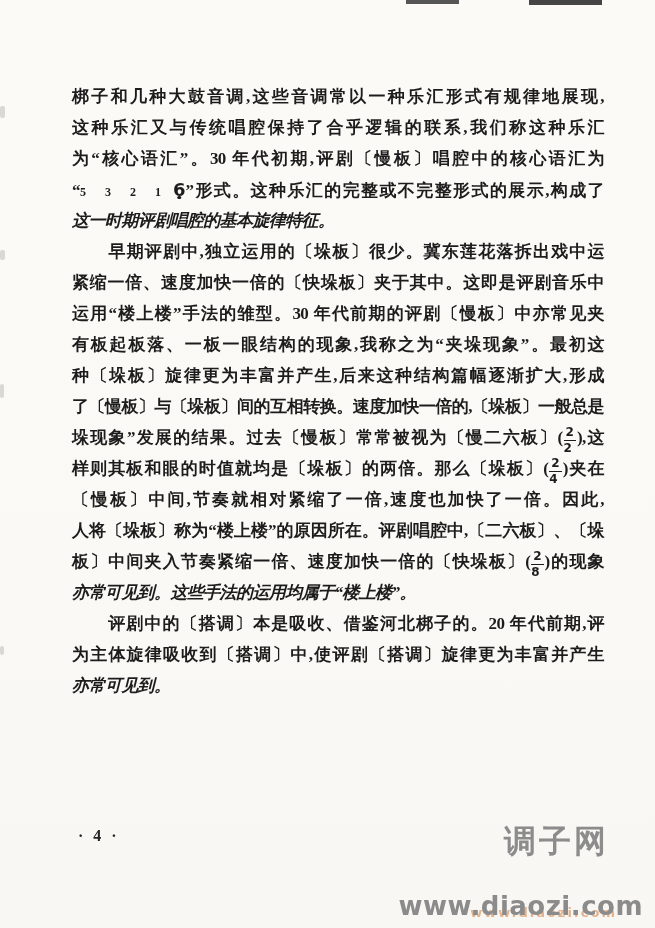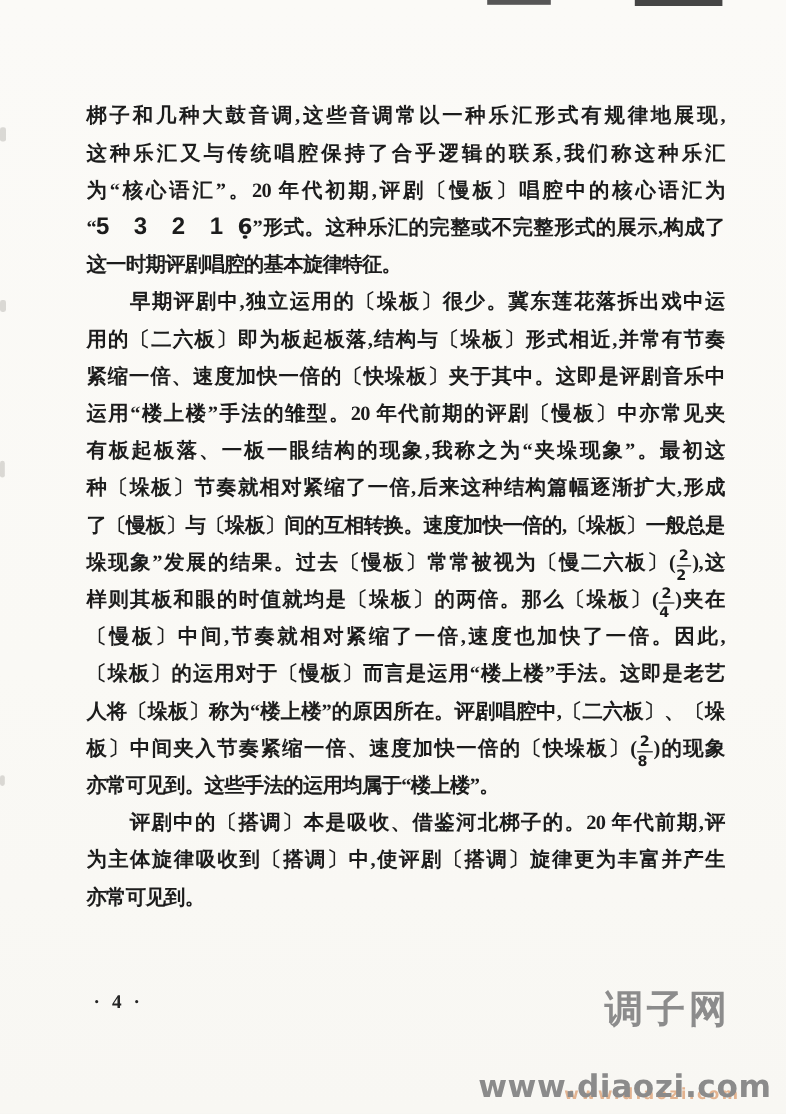--- a/index.html
+++ b/index.html
@@ -25,26 +25,26 @@
   .speck.s4 { top: 646px; height: 9px; width: 4px; }
 
   .text-block {
     position: absolute; left: 72px; top: 81px; width: 532px;
     color: #1c1c1c; font-weight: bold; font-size: 17px; letter-spacing: -0.6px;
   }
   .line {
     height: 31px; line-height: 31px;
     text-align: justify; text-align-last: justify;
   }
-  .line.short { text-align-last: left; }
+  .line.short { text-align-last: left; font-style: italic; }
 
   
   .jp {
-    font-family: Liberation Sans, sans-serif; font-weight: bold;
-    font-size: 20px; letter-spacing: 6px; word-spacing: 2px;
+    font-family: Liberation Serif, serif; font-weight: bold;
+    font-size: 12px; letter-spacing: 6px; word-spacing: 2px;
   }
   .lo {
     font-family: "DejaVu Sans", sans-serif; font-weight: bold;
     font-size: 18px; position: relative; margin-left: 6px; letter-spacing: 0;
   }
   .lo::after {
     content: ""; position: absolute; left: 50%; transform: translateX(-50%);
     bottom: 1px; width: 3.5px; height: 3.5px; border-radius: 50%; background: #1c1c1c;
   }
   
@@ -85,34 +85,32 @@
   <div class="artifact a1"></div>
   <div class="artifact a2"></div>
   <div class="speck s1"></div>
   <div class="speck s2"></div>
   <div class="speck s3"></div>
   <div class="speck s4"></div>
 
   <div class="text-block">
       <div class="line">梆子和几种大鼓音调,这些音调常以一种乐汇形式有规律地展现,</div>
       <div class="line">这种乐汇又与传统唱腔保持了合乎逻辑的联系,我们称这种乐汇</div>
-      <div class="line">为“核心语汇”。20 年代初期,评剧〔慢板〕唱腔中的核心语汇为</div>
+      <div class="line">为“核心语汇”。30 年代初期,评剧〔慢板〕唱腔中的核心语汇为</div>
       <div class="line">“<span class="jp">5 3 2 1</span><span class="lo">6</span>”形式。这种乐汇的完整或不完整形式的展示,构成了</div>
       <div class="line short">这一时期评剧唱腔的基本旋律特征。</div>
       <div class="line">　　早期评剧中,独立运用的〔垛板〕很少。冀东莲花落拆出戏中运</div>
-      <div class="line">用的〔二六板〕即为板起板落,结构与〔垛板〕形式相近,并常有节奏</div>
       <div class="line">紧缩一倍、速度加快一倍的〔快垛板〕夹于其中。这即是评剧音乐中</div>
-      <div class="line">运用“楼上楼”手法的雏型。20 年代前期的评剧〔慢板〕中亦常见夹</div>
+      <div class="line">运用“楼上楼”手法的雏型。30 年代前期的评剧〔慢板〕中亦常见夹</div>
       <div class="line">有板起板落、一板一眼结构的现象,我称之为“夹垛现象”。最初这</div>
-      <div class="line">种〔垛板〕节奏就相对紧缩了一倍,后来这种结构篇幅逐渐扩大,形成</div>
+      <div class="line">种〔垛板〕旋律更为丰富并产生,后来这种结构篇幅逐渐扩大,形成</div>
       <div class="line">了〔慢板〕与〔垛板〕间的互相转换。速度加快一倍的,〔垛板〕一般总是</div>
       <div class="line">垛现象”发展的结果。过去〔慢板〕常常被视为〔慢二六板〕(<span class="frac"><span class="fn">2</span><span class="fd">2</span></span>),这</div>
       <div class="line">样则其板和眼的时值就均是〔垛板〕的两倍。那么〔垛板〕(<span class="frac"><span class="fn">2</span><span class="fd">4</span></span>)夹在</div>
       <div class="line">〔慢板〕中间,节奏就相对紧缩了一倍,速度也加快了一倍。因此,</div>
-      <div class="line">〔垛板〕的运用对于〔慢板〕而言是运用“楼上楼”手法。这即是老艺</div>
       <div class="line">人将〔垛板〕称为“楼上楼”的原因所在。评剧唱腔中,〔二六板〕、〔垛</div>
       <div class="line">板〕中间夹入节奏紧缩一倍、速度加快一倍的〔快垛板〕(<span class="frac"><span class="fn">2</span><span class="fd">8</span></span>)的现象</div>
       <div class="line short">亦常可见到。这些手法的运用均属于“楼上楼”。</div>
       <div class="line">　　评剧中的〔搭调〕本是吸收、借鉴河北梆子的。20 年代前期,评</div>
       <div class="line">为主体旋律吸收到〔搭调〕中,使评剧〔搭调〕旋律更为丰富并产生</div>
       <div class="line short">亦常可见到。</div>
     </div>
 
   <div class="page-number">· 4 ·</div>
 

